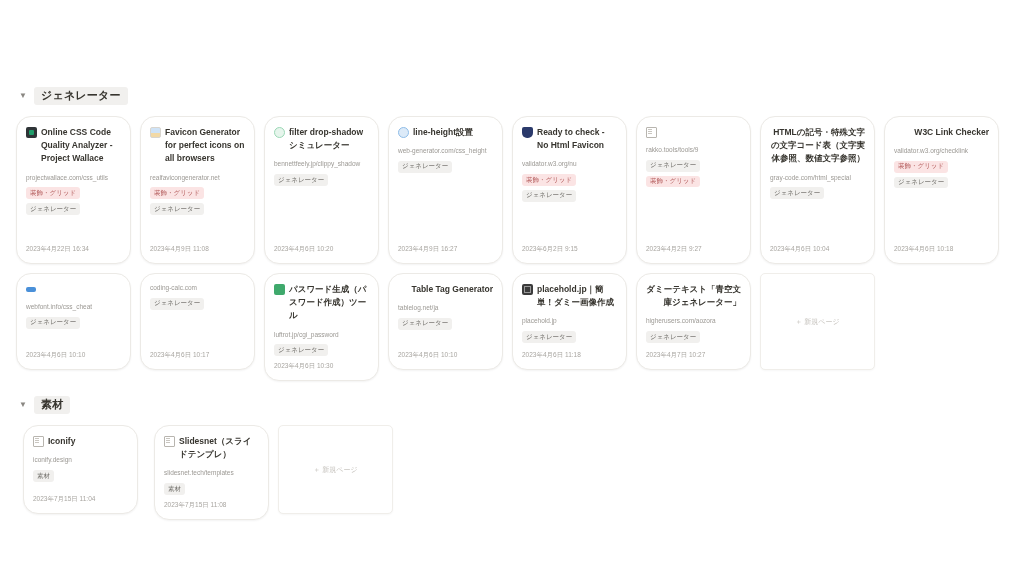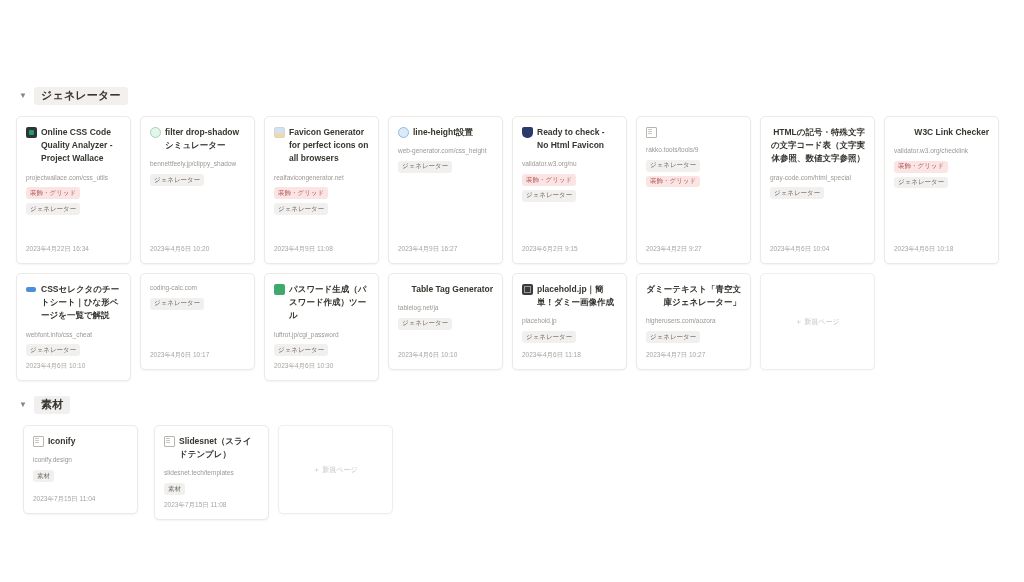--- a/index.html
+++ b/index.html
@@ -53,21 +53,21 @@
   .cards-row {
     display: flex;
     flex-wrap: wrap;
     gap: 9px;
     align-items: flex-start;
   }
   .card {
     width: 115px;
     background: #ffffff;
     border: 1px solid #eceae6;
-    border-radius: 5px;
+    border-radius: 15px;
     box-shadow: 0 1px 2px rgba(15,15,15,0.05);
     padding: 9px 9px 10px 9px;
     display: flex;
     flex-direction: column;
   }
   .card.r1 { min-height: 148px; }
   .card.r2 { min-height: 97px; }
   .card.r3 { min-height: 89px; margin-left: 7px; }
 
   .card-title-row {
@@ -236,45 +236,45 @@
           <div class="card-url">projectwallace.com/css_utils</div>
           <div class="chips">
             <span class="chip red">装飾・グリッド</span>
             <span class="chip gray">ジェネレーター</span>
           </div>
           <div class="card-date">2023年4月22日 16:34</div>
         </div>
 
         <div class="card r1">
           <div class="card-title-row">
+            <span class="card-icon img"></span>
+            <span class="card-title">Favicon Generator for perfect icons on all browsers</span>
+          </div>
+          <div class="card-url">realfavicongenerator.net</div>
+          <div class="chips">
+            <span class="chip red">装飾・グリッド</span>
+            <span class="chip gray">ジェネレーター</span>
+          </div>
+          <div class="card-date">2023年4月9日 11:08</div>
+        </div>
+
+        <div class="card r1">
+          <div class="card-title-row">
             <span class="card-icon green-dot"></span>
             <span class="card-title">filter drop-shadowシミュレーター</span>
           </div>
           <div class="card-url">bennettfeely.jp/clippy_shadow</div>
           <div class="chips">
             <span class="chip gray">ジェネレーター</span>
           </div>
           <div class="card-date">2023年4月6日 10:20</div>
         </div>
 
         <div class="card r1">
           <div class="card-title-row">
-            <span class="card-icon img"></span>
-            <span class="card-title">Favicon Generator for perfect icons on all browsers</span>
-          </div>
-          <div class="card-url">realfavicongenerator.net</div>
-          <div class="chips">
-            <span class="chip red">装飾・グリッド</span>
-            <span class="chip gray">ジェネレーター</span>
-          </div>
-          <div class="card-date">2023年4月9日 11:08</div>
-        </div>
-
-        <div class="card r1">
-          <div class="card-title-row">
             <span class="card-icon blue-dot"></span>
             <span class="card-title">line-height設置</span>
           </div>
           <div class="card-url">web-generator.com/css_height</div>
           <div class="chips">
             <span class="chip gray">ジェネレーター</span>
           </div>
           <div class="card-date">2023年4月9日 16:27</div>
         </div>
 
@@ -322,21 +322,20 @@
           <div class="chips">
             <span class="chip red">装飾・グリッド</span>
             <span class="chip gray">ジェネレーター</span>
           </div>
           <div class="card-date">2023年4月6日 10:18</div>
         </div>
 
         <div class="card r2">
           <div class="card-title-row">
             <span class="card-icon blue-small"></span>
-            <span class="card-title">CSSセレクタのチートシート｜ひな形ページを一覧で解説</span>
           </div>
           <div class="card-url">webfont.info/css_cheat</div>
           <div class="chips">
             <span class="chip gray">ジェネレーター</span>
           </div>
           <div class="card-date">2023年4月6日 10:10</div>
         </div>
 
         <div class="card r2">
           <div class="card-url">coding-calc.com</div>

